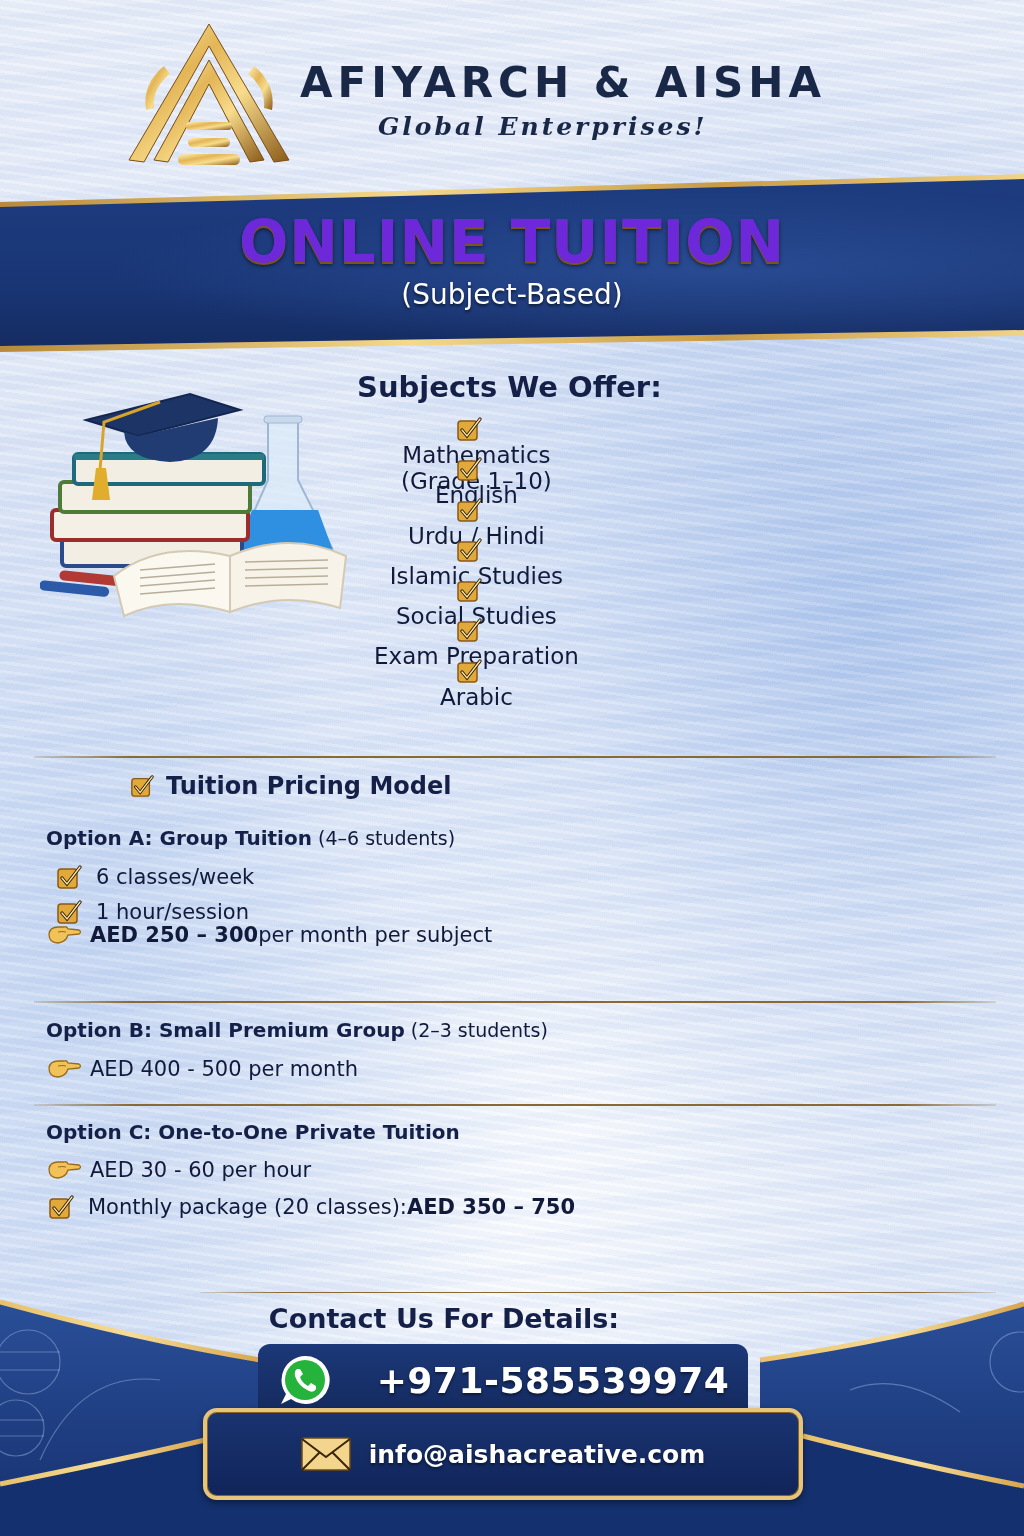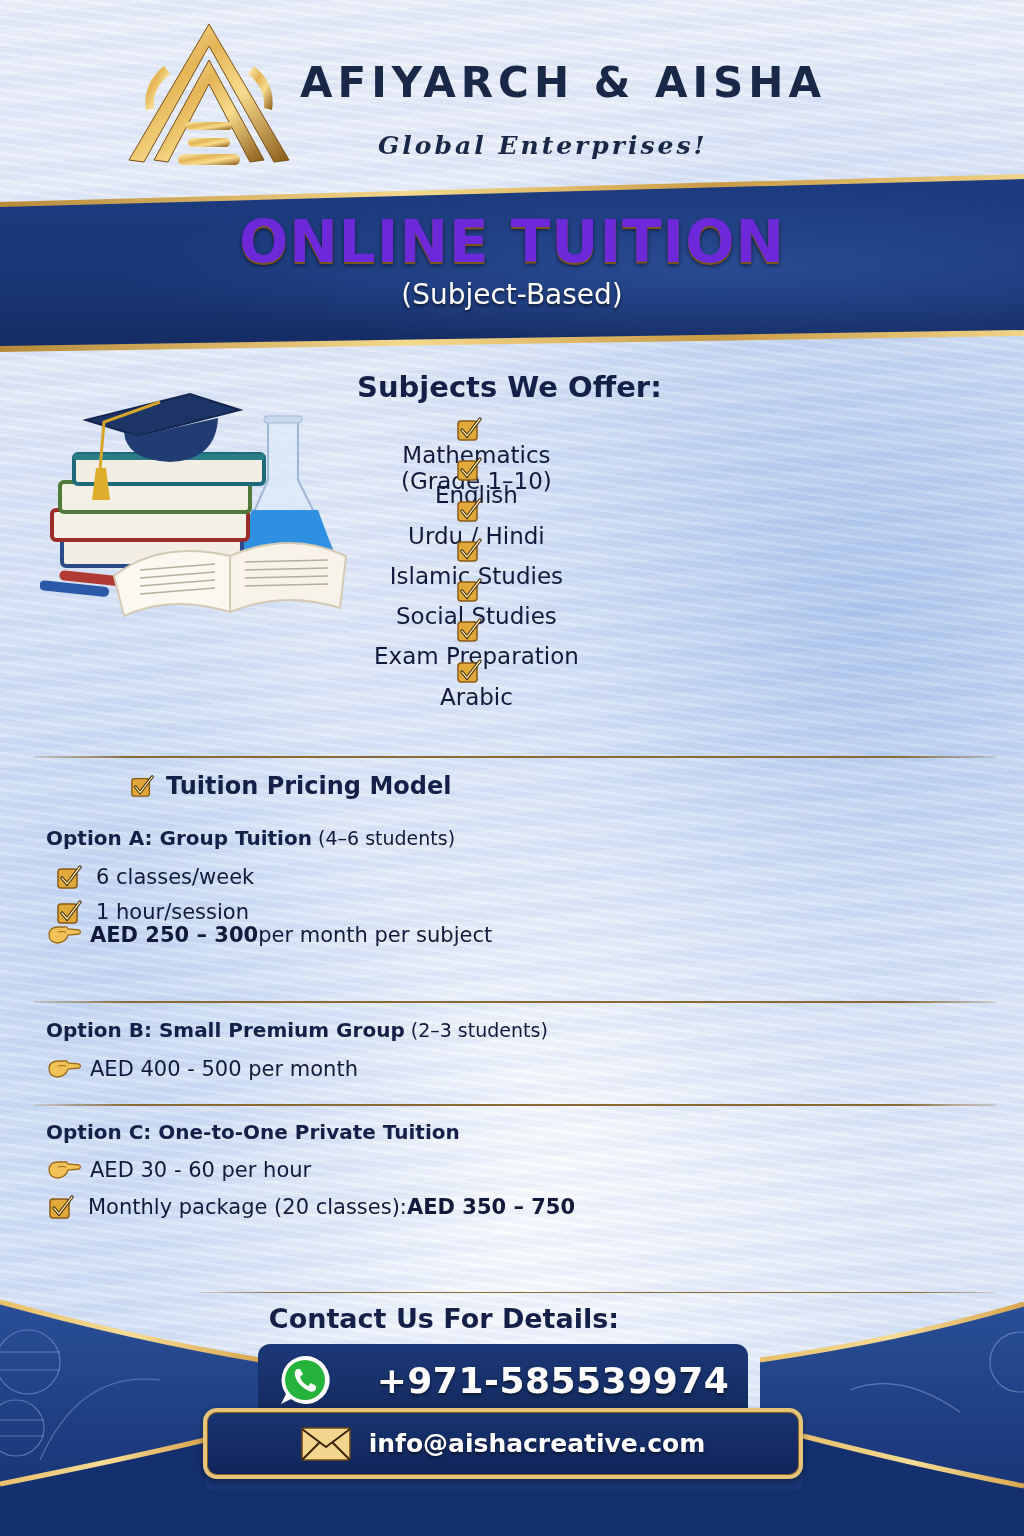--- a/index.html
+++ b/index.html
@@ -29,21 +29,20 @@
     position: absolute; left: 300px; top: 58px;
     font-family: "DejaVu Sans", sans-serif; font-weight: bold;
     font-size: 42px; letter-spacing: 5px; color: #1a2848;
     white-space: nowrap;
   }
   .brand-tagline {
     position: absolute; left: 378px; top: 112px;
     font-family: "DejaVu Serif", "Liberation Serif", serif; font-style: italic; font-weight: bold;
     font-size: 25px; letter-spacing: 3px; color: #1a2848;
     white-space: nowrap;
-    margin-top: 19px;
   }
 
   
   .banner-gold {
     position: absolute; left: 0; top: 174px; width: 1024px; height: 188px;
     background: linear-gradient(90deg, #b8893a, #f4d98c 40%, #c99a45 70%, #f0d488);
     clip-path: polygon(0 28px, 100% 0, 100% 162px, 0 178px);
   }
   .banner {
     position: absolute; left: 0; top: 174px; width: 1024px; height: 188px;
@@ -122,21 +121,21 @@
     position: absolute; left: 258px; top: 1344px; width: 490px; height: 72px;
     border-radius: 12px 12px 0 0;
     background: linear-gradient(180deg, #1c3878, #142a5e);
     display: flex; align-items: center; justify-content: center; gap: 30px;
   }
   .phone-number {
     font-family: "DejaVu Sans", sans-serif; font-weight: bold; font-size: 36px; color: #ffffff;
     text-shadow: 0 2px 3px rgba(0,0,0,0.5); margin-left: 14px; letter-spacing: 0.5px;
   }
   .email-box {
-    position: absolute; left: 203px; top: 1408px; width: 600px; height: 71px;
+    position: absolute; left: 203px; top: 1408px; width: 600px; height: 92px;
     border-radius: 14px; border: 4px solid #e6c47a;
     box-shadow: inset 0 0 0 1px #8a6320, 0 3px 6px rgba(0,0,0,0.4);
     background: linear-gradient(180deg, #1a3470, #10245a);
     display: flex; align-items: center; justify-content: center;
   }
   .email-text {
     font-family: "DejaVu Sans", sans-serif; font-size: 25px; font-weight: bold; color: #ffffff;
     margin-left: 18px; text-shadow: 0 2px 3px rgba(0,0,0,0.5);
   }
 </style>

